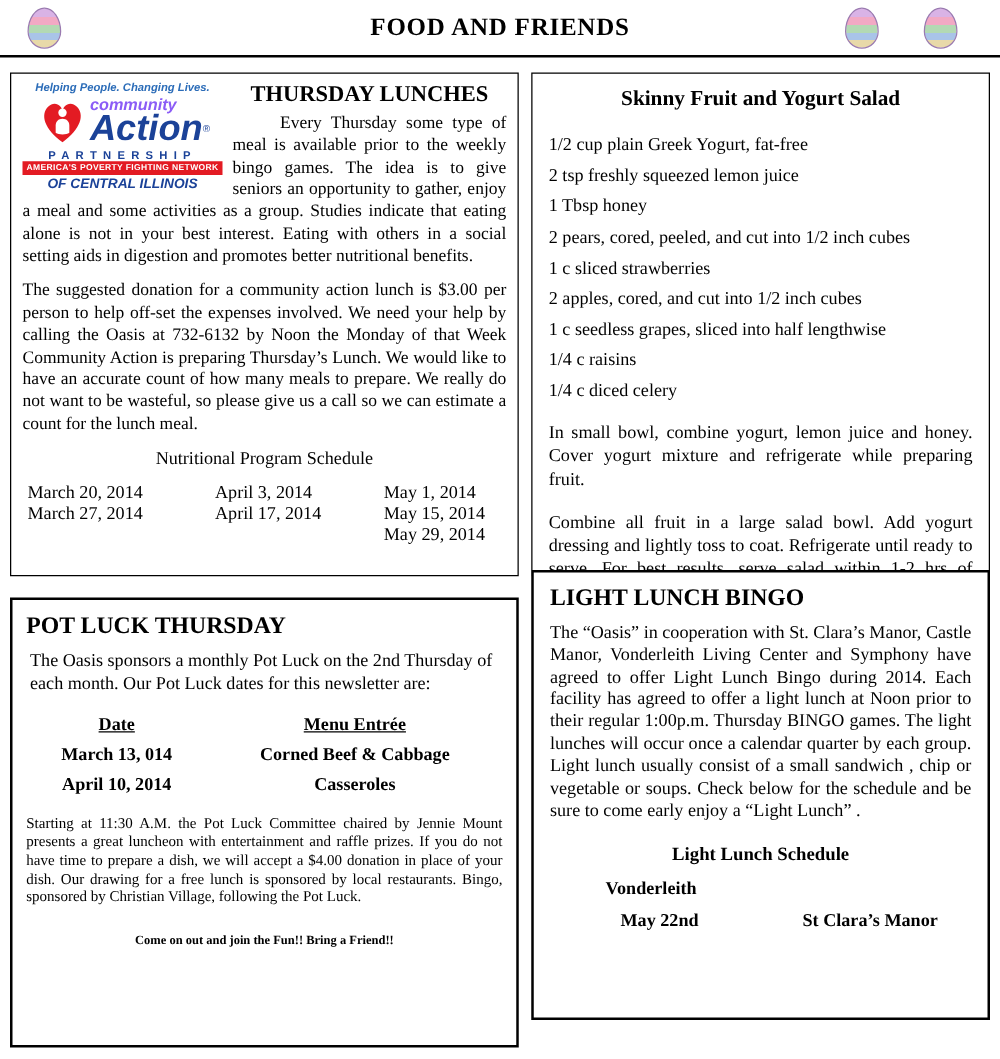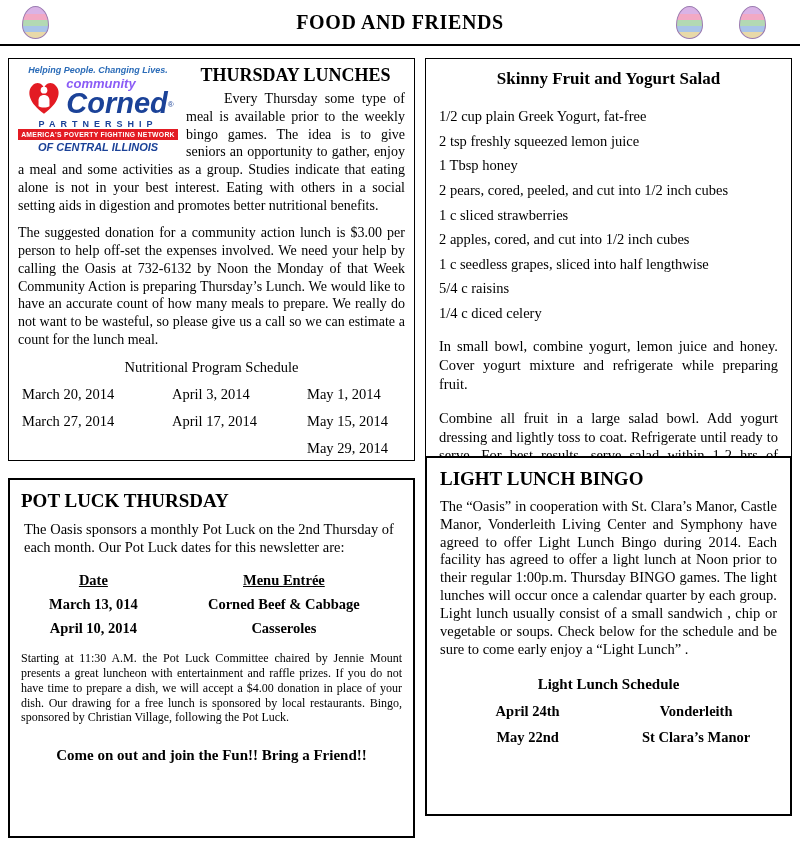--- a/index.html
+++ b/index.html
@@ -50,37 +50,37 @@
   .ca-heart svg { width:44px; height:42px; display:block; }
   .ca-names { line-height:1; }
   .ca-community { display:block; color:#8b5cf6; font-style:italic; font-weight:bold; font-size:13px; }
   .ca-action { color:#1b4298; font-style:italic; font-weight:bold; font-size:29px; line-height:0.95; }
   .ca-reg { color:#1b4298; font-size:8px; vertical-align:super; }
   .ca-partnership { color:#1b4298; font-size:9px; font-weight:bold; letter-spacing:5px; text-align:center; margin-top:1px; }
   .ca-banner { background:#e31b23; color:#fff; font-size:6.8px; font-weight:bold; text-align:center; padding:2px 0; letter-spacing:0.3px; }
   .ca-region { color:#1b4298; font-size:11px; font-weight:bold; font-style:italic; text-align:center; margin-top:1px; }
 
   .nps-title { text-align:center; font-size:14.5px; margin:10px 0 10px; }
-  .nps-grid { display:grid; grid-template-columns:150px 135px auto; row-gap:10px; font-size:14.5px; padding-left:4px; }
+  .nps-grid { display:grid; grid-template-columns:150px 135px auto; row-gap:0; font-size:14.5px; padding-left:4px; }
   .nps-grid span { display:block; }
 
   
   .rc-title { text-align:center; font-weight:bold; font-size:17px; margin-bottom:18px; }
   .rc-ing { font-size:14.5px; margin-bottom:6.5px; line-height:1.25; }
   .rc-step { font-size:14.5px; line-height:1.3; text-align:justify; margin-top:15px; }
 
   
   .pl-intro { font-size:14.5px; line-height:1.25; margin-bottom:16px; padding-left:3px; }
   .pl-table { margin:14px 0 14px; }
   .pl-row { display:flex; margin-bottom:7px; }
   .pl-col1 { width:38%; text-align:center; font-weight:bold; font-size:14.5px; }
   .pl-col2 { width:62%; text-align:center; font-weight:bold; font-size:14.5px; }
   .pl-head .pl-col1, .pl-head .pl-col2 { text-decoration:underline; }
   .pl-para { font-size:12px; line-height:1.23; text-align:justify; margin-top:6px; }
-  .pl-footer { font-weight:bold; font-size:15px; text-align:center; margin-top:22px; }
+  .pl-footer { font-weight:bold; font-size:10px; text-align:center; margin-top:22px; }
 
   
   .ll-para { font-size:14.5px; line-height:1.23; text-align:justify; }
   .ll-sch-title { font-weight:bold; font-size:15px; text-align:center; margin:18px 0 10px; }
   .ll-row { display:flex; margin-bottom:9px; font-weight:bold; font-size:14.5px; }
   .ll-date  { width:52%; text-align:center; }
   .ll-place { width:48%; text-align:center; }
 </style>
 </head>
 <body>
@@ -100,21 +100,21 @@
       <div class="ca-main">
         <span class="ca-heart">
           <svg viewBox="0 0 40 40" aria-hidden="true">
             <path d="M20 36 C6 26 3 15 9 9 C14 4 20 8 20 13 C20 8 26 4 31 9 C37 15 34 26 20 36 Z" fill="#e31b23"></path>
             <circle cx="20" cy="13.5" r="3.2" fill="#ffffff"></circle>
             <path d="M20 18 c-3.2 0 -5.2 2.1 -5.2 5.2 l0 5.6 c2.2 1.6 8.2 1.6 10.4 0 l0 -5.6 c0 -3.1 -2 -5.2 -5.2 -5.2 Z" fill="#ffffff"></path>
           </svg>
         </span>
         <span class="ca-names">
           <span class="ca-community">community</span>
-          <span class="ca-action">Corned</span><span class="ca-reg">®</span>
+          <span class="ca-action">Action</span><span class="ca-reg">®</span>
         </span>
       </div>
       <div class="ca-partnership">PARTNERSHIP</div>
       <div class="ca-banner">AMERICA'S POVERTY FIGHTING NETWORK</div>
       <div class="ca-region">OF CENTRAL ILLINOIS</div>
     </div>
 
     <h2 class="tl-title">THURSDAY LUNCHES</h2>
     <p class="tl-para tl-para1">Every Thursday some type of meal is available prior to the weekly bingo games. The idea is to give seniors an opportunity to gather, enjoy a meal and some activities as a group. Studies indicate that eating alone is not in your best interest. Eating with others in a social setting aids in digestion and promotes better nutritional benefits.</p>
     <p class="tl-para">The suggested donation for a community action lunch is $3.00 per person to help off-set the expenses involved. We need your help by calling the Oasis at 732-6132 by Noon the Monday of that Week Community Action is preparing Thursday’s Lunch.  We would like to have an accurate count of how many meals to prepare. We really do not want to be wasteful, so please give us a call so we can estimate a count for the lunch meal.</p>
@@ -137,21 +137,21 @@
 
   <section class="panel" id="panel-recipe">
     <h2 class="rc-title">Skinny Fruit and Yogurt Salad</h2>
     <div class="rc-ing">1/2 cup plain Greek Yogurt, fat-free</div>
     <div class="rc-ing">2 tsp freshly squeezed lemon juice</div>
     <div class="rc-ing">1 Tbsp honey</div>
     <div class="rc-ing">2 pears, cored, peeled, and cut into 1/2 inch cubes</div>
     <div class="rc-ing">1 c sliced strawberries</div>
     <div class="rc-ing">2 apples, cored, and cut into 1/2 inch cubes</div>
     <div class="rc-ing">1 c seedless grapes, sliced into half lengthwise</div>
-    <div class="rc-ing">5/4 c raisins</div>
+    <div class="rc-ing">1/4 c raisins</div>
     <div class="rc-ing">1/4 c diced celery</div>
     <p class="rc-step">In small bowl, combine yogurt, lemon juice and honey. Cover yogurt mixture and refrigerate while preparing fruit.</p>
     <p class="rc-step">Combine all fruit in a large salad bowl.  Add yogurt dressing and lightly toss to coat.  Refrigerate until ready to serve. For best results, serve salad within 1-2 hrs of preparing.</p>
   </section>
 
   <section class="panel" id="panel-potluck">
     <h2 class="panel-title">POT LUCK THURSDAY</h2>
     <p class="pl-intro">The Oasis sponsors a monthly Pot Luck on the 2nd Thursday of each month.  Our Pot Luck dates for this newsletter are:</p>
 
     <div class="pl-table">
@@ -172,21 +172,20 @@
     <p class="pl-para">Starting at 11:30 A.M. the Pot Luck Committee chaired by Jennie Mount presents a great luncheon with entertainment and raffle prizes.  If you do not have time to prepare a dish, we will accept a $4.00 donation in place of your dish.  Our drawing for a free lunch is sponsored by local restaurants.  Bingo, sponsored by Christian Village, following the Pot Luck.</p>
     <p class="pl-footer">Come on out and join the Fun!!  Bring a Friend!!</p>
   </section>
 
   <section class="panel" id="panel-bingo">
     <h2 class="panel-title">LIGHT LUNCH BINGO</h2>
     <p class="ll-para">The “Oasis” in cooperation with St. Clara’s Manor,  Castle Manor, Vonderleith Living Center and Symphony have agreed to offer Light Lunch Bingo during 2014.  Each facility has agreed to offer a light lunch at Noon prior to their regular 1:00p.m. Thursday  BINGO games.  The light lunches will occur once a calendar quarter by each group.  Light lunch usually consist of a small    sandwich , chip or vegetable or soups.  Check below for the schedule and be sure to come early enjoy a “Light Lunch” .</p>
 
     <div class="ll-sch-title">Light Lunch Schedule</div>
     <div class="ll-row">
-      <span class="ll-date">April 24th</span>
       <span class="ll-place">Vonderleith</span>
     </div>
     <div class="ll-row">
       <span class="ll-date">May 22nd</span>
       <span class="ll-place">St Clara’s Manor</span>
     </div>
   </section>
 
 </div>
 

